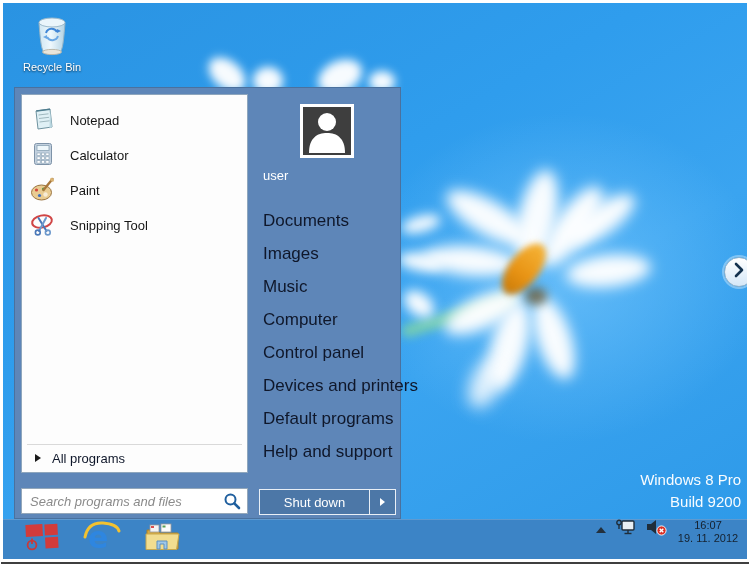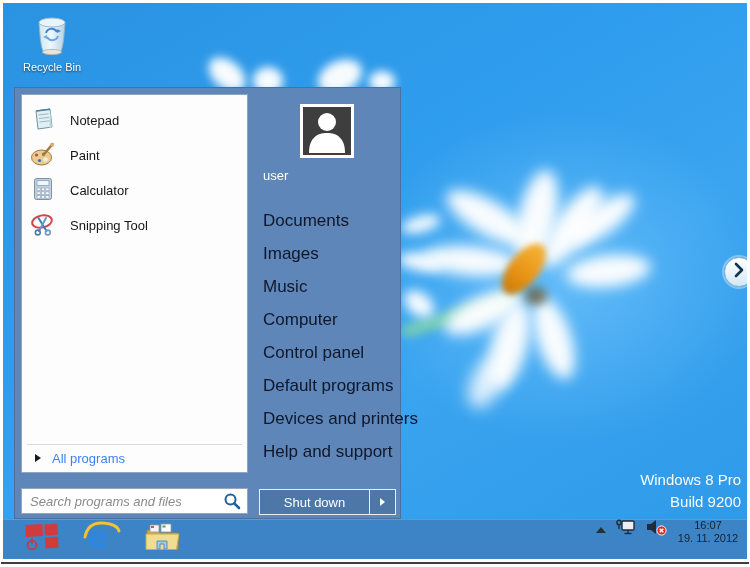--- a/index.html
+++ b/index.html
@@ -35,21 +35,21 @@
     font-size:15px;line-height:22px;z-index:1;}
 
   
   .startmenu{position:absolute;left:11px;top:84px;width:387px;height:432px;z-index:5;
     background:#5e86b8;border:1px solid #4a719e;box-sizing:border-box;}
   .panel{position:absolute;left:6px;top:6px;width:227px;height:379px;background:#fdfdfd;
     border:1px solid #8ea6bd;box-sizing:border-box;display:flex;flex-direction:column;padding-top:8px;}
   .prog-row{height:35px;display:flex;align-items:center;padding-left:8px;gap:14px;font-size:13px;color:#161616;}
   .panel .spacer{flex:1;}
   .sep{height:1px;background:#d9d9d9;margin:0 5px;}
-  .allprog-row{height:27px;display:flex;align-items:center;gap:10px;padding-left:12px;font-size:13px;color:#3b82f6;}
+  .allprog-row{height:27px;display:flex;align-items:center;gap:10px;padding-left:12px;font-size:13px;color:#0f172a;}
 
   .search{position:absolute;left:6px;top:400px;width:227px;height:26px;background:#fff;border:1px solid #94a7ba;
     box-sizing:border-box;display:flex;align-items:center;}
   .search input{flex:1;border:0;outline:none;height:20px;padding-left:8px;font-size:13px;
     font-family:"Liberation Sans",sans-serif;color:#333;background:transparent;}
   .search input::placeholder{color:#8a8a8a;font-style:italic;}
   .search .mag{margin-right:6px;display:flex;}
 
   .avatar{position:absolute;left:285px;top:16px;width:48px;height:48px;background:#3e3e3e;border:3px solid #fff;}
   .user-name{position:absolute;left:248px;top:78px;height:20px;line-height:20px;font-size:13px;color:#fff;}
@@ -148,35 +148,20 @@
               <line x1="9" y1="12.5" x2="19" y2="11.3" stroke="#9fb8bf" stroke-width="1"></line>
               <line x1="9.5" y1="16" x2="19.5" y2="14.8" stroke="#9fb8bf" stroke-width="1"></line>
             </svg>
           </span>
           <span>Notepad</span>
         </div>
 
         <div class="prog-row">
           <span>
             <svg width="26" height="26" viewBox="0 0 26 26">
-              <ellipse cx="11.5" cy="16.5" rx="10" ry="7.5" fill="#e9cc92" stroke="#9a7440" stroke-width="1"></ellipse>
-              <circle cx="15.5" cy="18.5" r="2.2" fill="#f7ecd6"></circle>
-              <circle cx="6.5" cy="14" r="1.6" fill="#d4453c"></circle>
-              <circle cx="9.5" cy="19.5" r="1.6" fill="#3f6fc0"></circle>
-              <circle cx="13.5" cy="13" r="1.6" fill="#4d9e4a"></circle>
-              <line x1="22.5" y1="3" x2="13.5" y2="14" stroke="#a8783c" stroke-width="2.4" stroke-linecap="round"></line>
-              <ellipse cx="22" cy="3.8" rx="2.2" ry="1.6" fill="#d8b273" transform="rotate(40 22 3.8)"></ellipse>
-            </svg>
-          </span>
-          <span>Paint</span>
-        </div>
-
-        <div class="prog-row">
-          <span>
-            <svg width="26" height="26" viewBox="0 0 26 26">
               <rect x="4.5" y="2.5" width="17" height="21" rx="2" fill="#c3d1df" stroke="#7e93a8" stroke-width="1"></rect>
               <rect x="7" y="4.5" width="12" height="5" fill="#eef7fb" stroke="#8aa3b5" stroke-width=".8"></rect>
               <g fill="#ffffff" stroke="#93a9bb" stroke-width=".7">
                 <rect x="7" y="12" width="3.2" height="2.6"></rect>
                   <rect x="11.4" y="12" width="3.2" height="2.6"></rect>
                   <rect x="15.8" y="12" width="3.2" height="2.6"></rect>
                 <rect x="7" y="15.8" width="3.2" height="2.6"></rect>
                   <rect x="11.4" y="15.8" width="3.2" height="2.6"></rect>
                   <rect x="15.8" y="15.8" width="3.2" height="2.6"></rect>
                 <rect x="7" y="19.6" width="3.2" height="2.6"></rect>
@@ -184,20 +169,35 @@
                   <rect x="15.8" y="19.6" width="3.2" height="2.6"></rect>
               </g>
             </svg>
           </span>
           <span>Calculator</span>
         </div>
 
         <div class="prog-row">
           <span>
             <svg width="26" height="26" viewBox="0 0 26 26">
+              <ellipse cx="11.5" cy="16.5" rx="10" ry="7.5" fill="#e9cc92" stroke="#9a7440" stroke-width="1"></ellipse>
+              <circle cx="15.5" cy="18.5" r="2.2" fill="#f7ecd6"></circle>
+              <circle cx="6.5" cy="14" r="1.6" fill="#d4453c"></circle>
+              <circle cx="9.5" cy="19.5" r="1.6" fill="#3f6fc0"></circle>
+              <circle cx="13.5" cy="13" r="1.6" fill="#4d9e4a"></circle>
+              <line x1="22.5" y1="3" x2="13.5" y2="14" stroke="#a8783c" stroke-width="2.4" stroke-linecap="round"></line>
+              <ellipse cx="22" cy="3.8" rx="2.2" ry="1.6" fill="#d8b273" transform="rotate(40 22 3.8)"></ellipse>
+            </svg>
+          </span>
+          <span>Paint</span>
+        </div>
+
+        <div class="prog-row">
+          <span>
+            <svg width="26" height="26" viewBox="0 0 26 26">
               <ellipse cx="12" cy="10.5" rx="10" ry="6" fill="none" stroke="#d04545" stroke-width="2" transform="rotate(-12 12 10.5)"></ellipse>
               <line x1="8.5" y1="7" x2="16.5" y2="20" stroke="#4a78b8" stroke-width="2" stroke-linecap="round"></line>
               <line x1="16" y1="7" x2="9" y2="20" stroke="#6d99cc" stroke-width="2" stroke-linecap="round"></line>
               <circle cx="7.8" cy="21.5" r="2.4" fill="none" stroke="#4a78b8" stroke-width="1.6"></circle>
               <circle cx="17.8" cy="21.5" r="2.4" fill="none" stroke="#6d99cc" stroke-width="1.6"></circle>
             </svg>
           </span>
           <span>Snipping Tool</span>
         </div>
 
@@ -232,22 +232,22 @@
         </span>
       </div>
       <div class="user-name">user</div>
 
       <div class="rlinks">
         <a class="rlink">Documents</a>
         <a class="rlink">Images</a>
         <a class="rlink">Music</a>
         <a class="rlink">Computer</a>
         <a class="rlink">Control panel</a>
+        <a class="rlink">Devices and printers</a>
         <a class="rlink">Default programs</a>
-        <a class="rlink">Devices and printers</a>
         <a class="rlink">Help and support</a>
       </div>
 
       <div class="shutdown">
         <div class="main">Shut down</div>
         <div class="div"></div>
         <div class="arrow">
           <span>
             <svg width="7" height="10" viewBox="0 0 7 10">
                 <polygon points="1,1 6,5 1,9" fill="#ffffff"></polygon>

